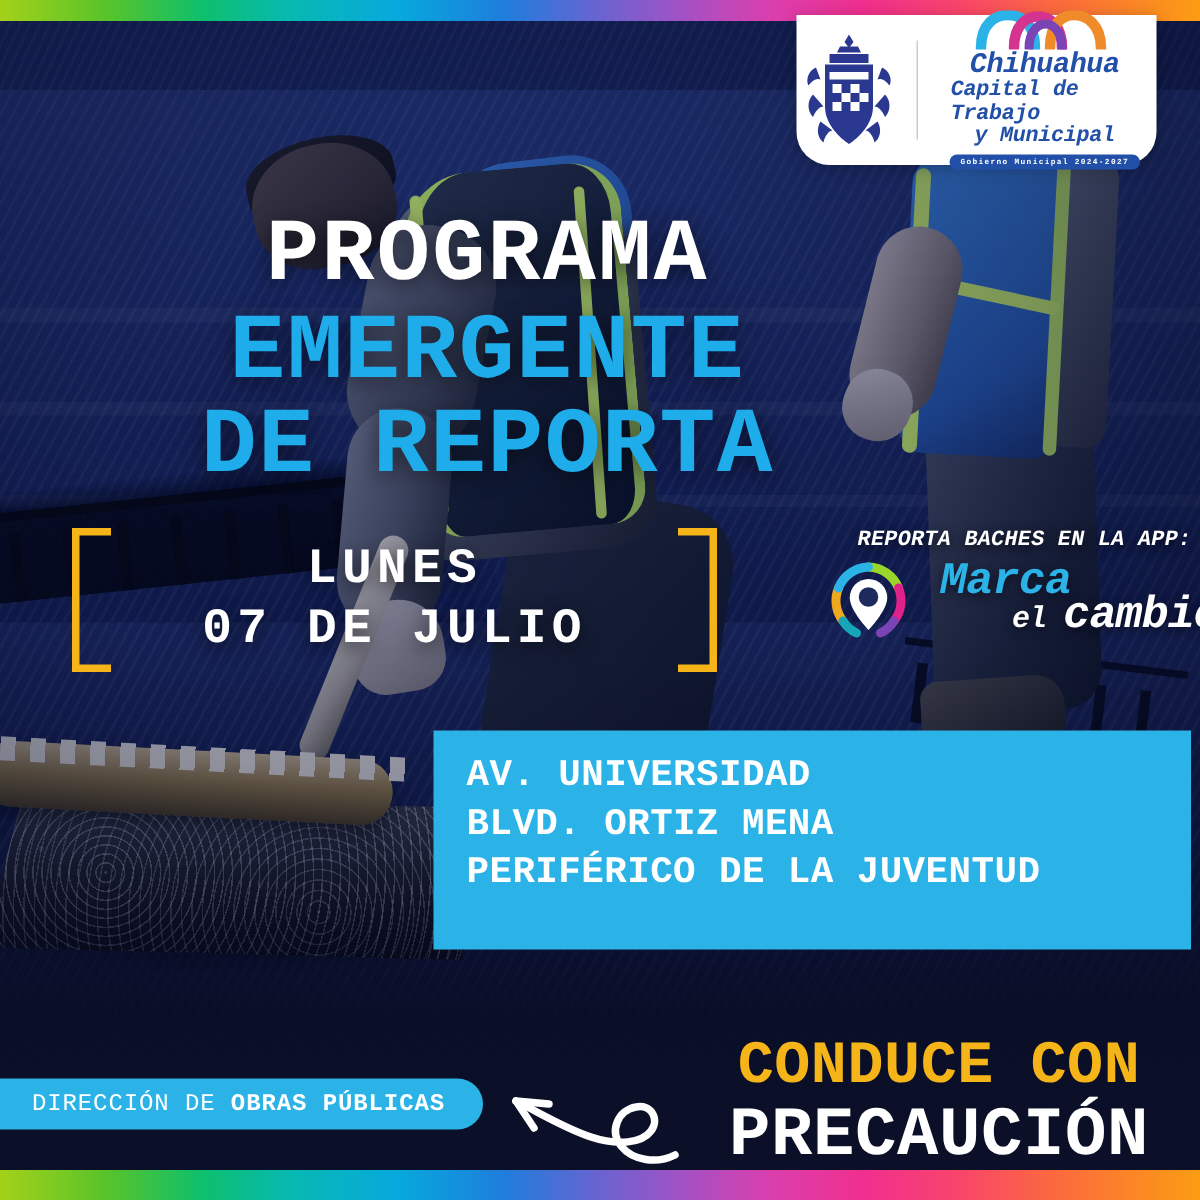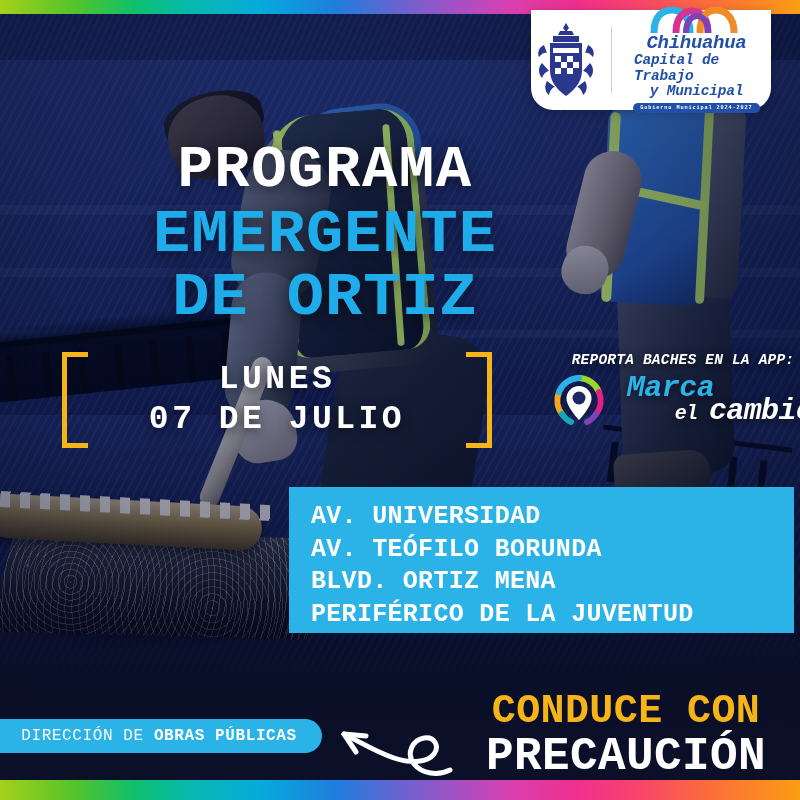--- a/index.html
+++ b/index.html
@@ -167,21 +167,21 @@
     color:#ffffff;font-size:59px;font-weight:800;letter-spacing:1.5px;line-height:.98;
     text-shadow:0 3px 14px rgba(0,0,0,.55);
   }
   .hl-2, .hl-3{
     color:#1eadea;font-size:62px;font-weight:800;letter-spacing:1px;line-height:1.02;
     text-shadow:0 3px 14px rgba(0,0,0,.5);
   }
   .hl-2{margin-top:3px;}
 
   
-  .date-block{position:absolute;left:62px;top:352px;width:430px;height:96px;}
+  .date-block{position:absolute;left:48px;top:352px;width:430px;height:96px;}
   .brk{position:absolute;top:0;width:26px;height:96px;border:5px solid #f5b418;}
   .brk-l{left:0;border-right:none;}
   .brk-r{right:0;border-left:none;}
   .date-txt{
     position:absolute;left:26px;right:26px;top:8px;text-align:center;color:#fff;
     font-weight:800;letter-spacing:3.5px;line-height:1.22;
     text-shadow:0 3px 12px rgba(0,0,0,.6);
   }
   .date-l1{font-size:33px;}
   .date-l2{font-size:33px;}
@@ -335,21 +335,21 @@
       <div class="brand-l1">Chihuahua</div>
       <div class="brand-l2">Capital de Trabajo</div>
       <div class="brand-l3">y Municipal</div>
       <div class="brand-gov">Gobierno Municipal 2024-2027</div>
     </div>
   </div>
 
   <div class="headline">
     <div class="hl-1">PROGRAMA</div>
     <div class="hl-2">EMERGENTE</div>
-    <div class="hl-3">DE ORTIZ</div>
+    <div class="hl-3">DE REPORTA</div>
   </div>
 
   <div class="date-block">
     <div class="brk brk-l"></div>
     <div class="brk brk-r"></div>
     <div class="date-txt">
       <div class="date-l1">LUNES</div>
       <div class="date-l2">07 DE JULIO</div>
     </div>
   </div>
@@ -371,21 +371,20 @@
       </svg>
       <div class="app-words">
         <div class="app-w1">Marca</div>
         <div class="app-w2"><span class="small">el </span><span>cambio</span></div>
       </div>
     </div>
   </div>
 
   <div class="streets">
     <div class="street">AV. UNIVERSIDAD</div>
-    <div class="street">AV. TEÓFILO BORUNDA</div>
     <div class="street">BLVD. ORTIZ MENA</div>
     <div class="street">PERIFÉRICO DE LA JUVENTUD</div>
   </div>
 
   <div class="dep-pill">
     <div class="dep-txt"><span>DIRECCIÓN DE </span><b>OBRAS PÚBLICAS</b></div>
   </div>
 
   <svg class="arrow-svg" width="140" height="78" viewBox="0 0 140 78">
     <path d="M132 70 C120 76 104 74 96 64 C88 54 94 40 106 38 C116 36 122 46 116 54 C110 62 94 64 76 58 C58 52 42 42 26 34" fill="none" stroke="#ffffff" stroke-width="5" stroke-linecap="round"></path>

